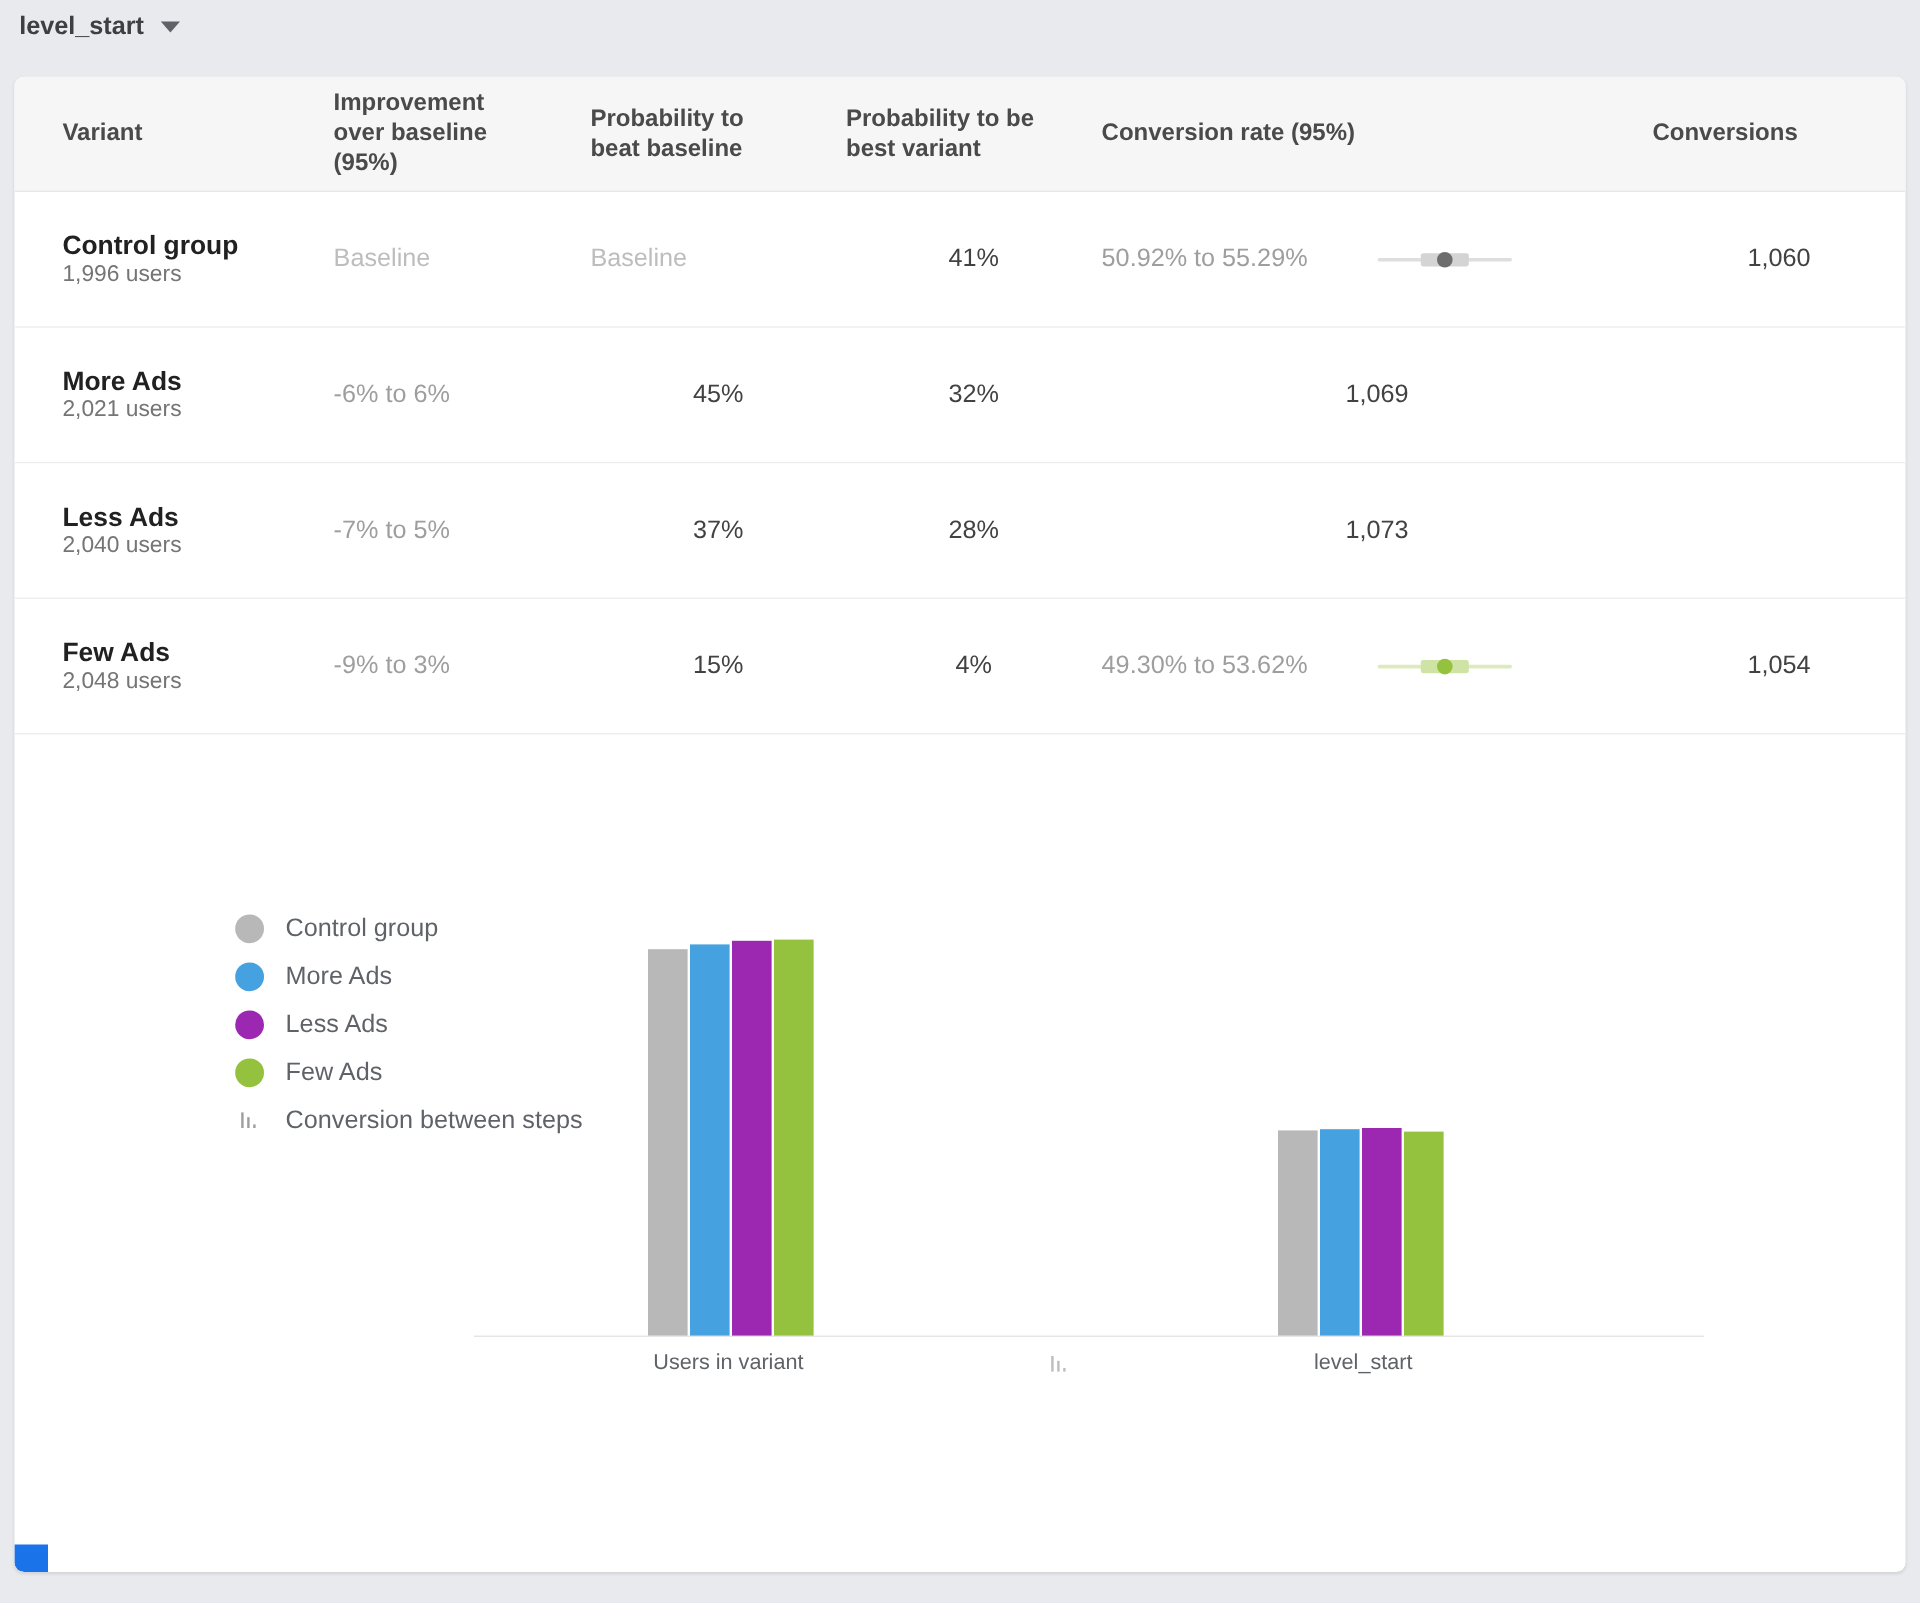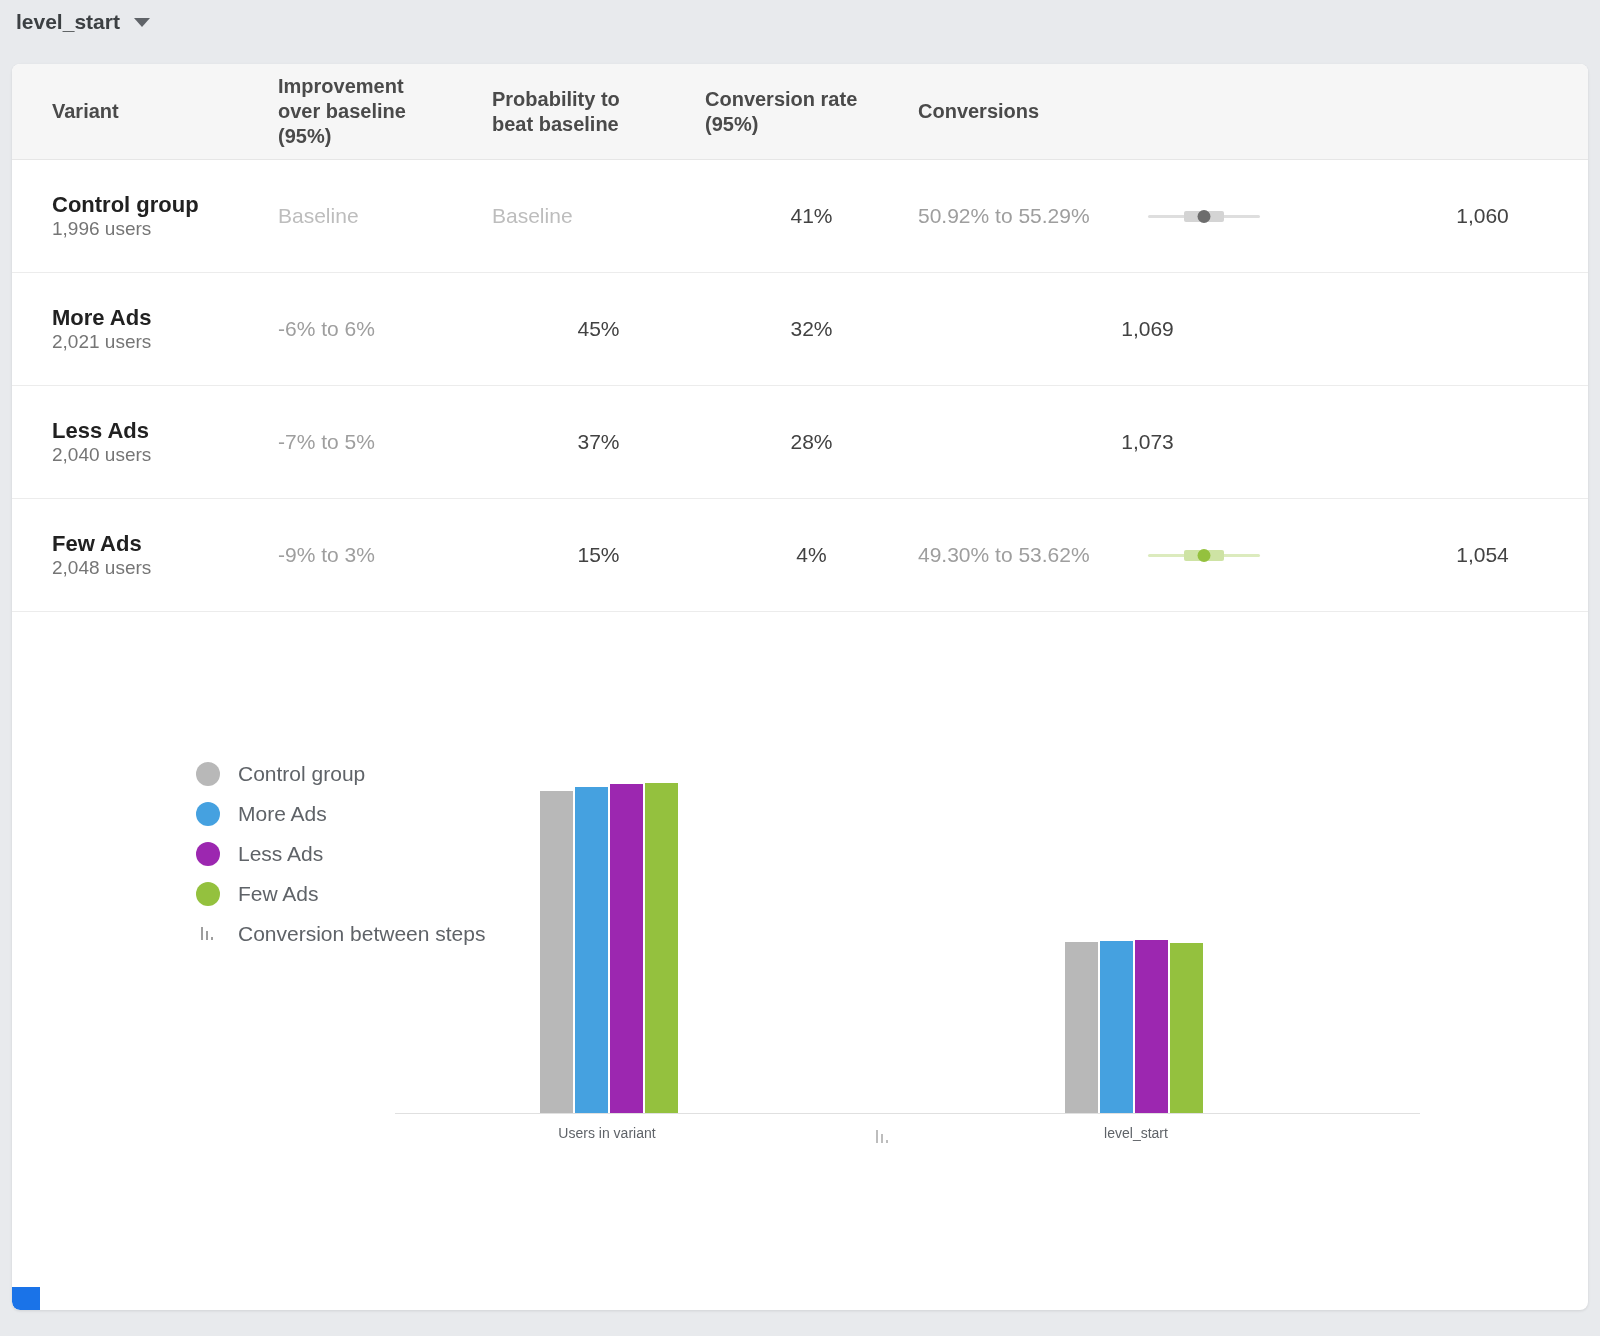--- a/index.html
+++ b/index.html
@@ -86,21 +86,21 @@
   .legend-label { font-size: 21px; color: #5f6368; white-space: nowrap; }
   .legend-item.extra { margin-top: 8px; }
   .steps-icon { width: 24px; display: flex; justify-content: center; flex: 0 0 auto; }
 
   .plot { position: absolute; inset: 0; }
   .axis-line { position: absolute; left: 383px; width: 1025px; top: 501px; height: 1px; background: #e0e0e0; }
   .bar-group { position: absolute; bottom: 197px; display: flex; align-items: flex-end; gap: 2px; }
   .bar { width: 33px; }
   .axis-label {
     position: absolute; top: 513px; transform: translateX(-50%);
-    font-size: 14px; color: #5f6368; white-space: nowrap;
+    font-size: 18px; color: #5f6368; white-space: nowrap;
   }
   .mid-steps-icon { position: absolute; left: 863px; top: 516px; }
 
   .blue-corner {
     position: absolute; left: 0; bottom: 0;
     width: 28px; height: 23px;
     background: #1a73e8;
     border-radius: 0 0 0 8px;
   }
 </style>
@@ -111,20 +111,21 @@
   <span class="dropdown-label">level_start</span>
   <span class="chevron"></span>
 </div>
 
 <div class="card">
 
   <div class="grid-row thead">
     <div class="th">Variant</div>
     <div class="th">Improvement over baseline (95%)</div>
     <div class="th">Probability to beat baseline</div>
+    <div class="th">Probability to be best variant</div>
     <div class="th" style="max-width:none">Conversion rate (95%)</div>
     <div class="th">Conversions</div>
   </div>
 
   <div class="grid-row trow">
     <div>
       <div class="variant-name">Control group</div>
       <div class="variant-users">1,996 users</div>
     </div>
     <div class="lighter">Baseline</div>

